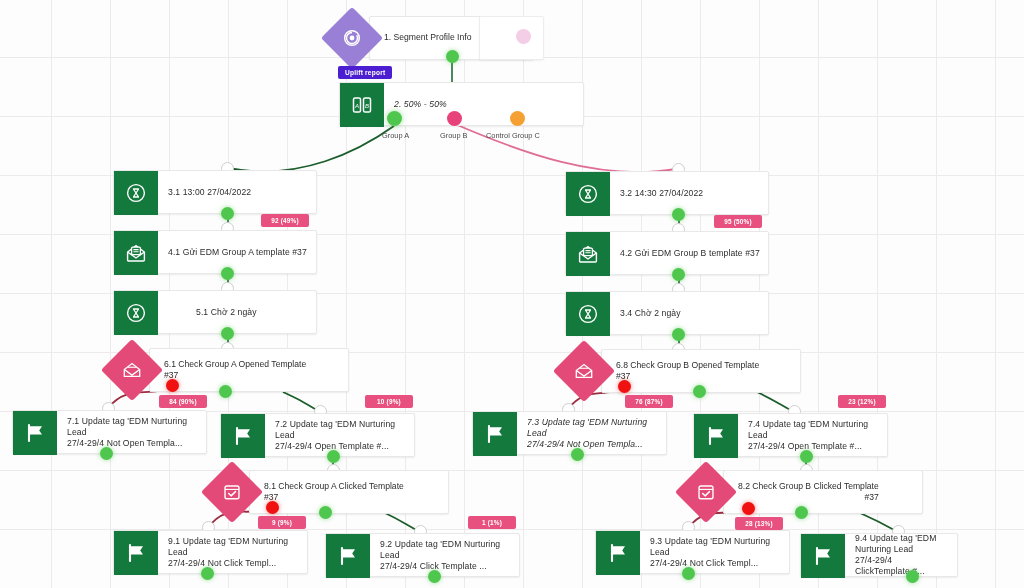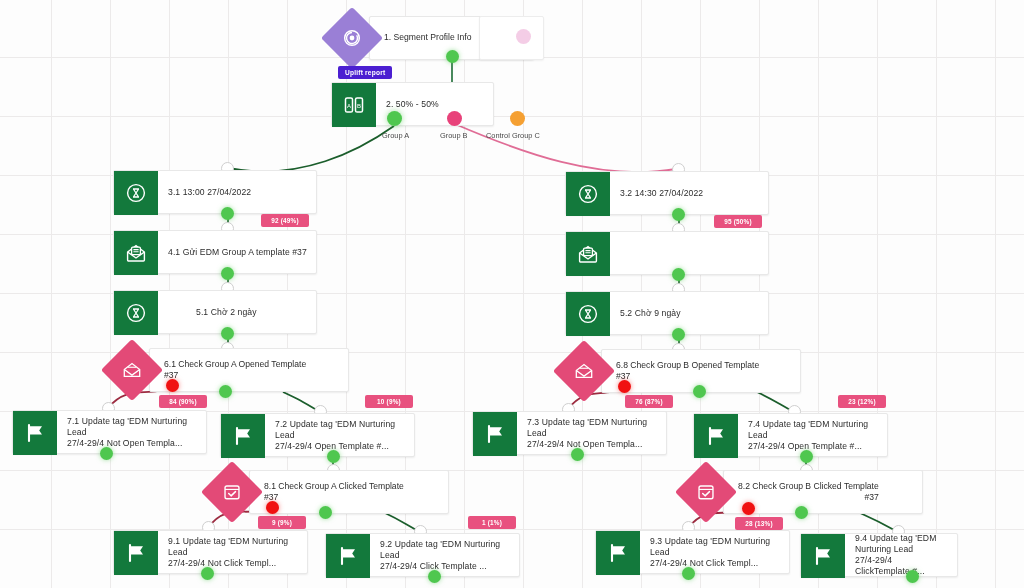--- a/index.html
+++ b/index.html
@@ -188,21 +188,21 @@
     <div class="dcard" style="width:165px;">1. Segment Profile Info</div>
   </div>
   <div class="ghost-card" style="left:479px; top:16px; width:65px; height:44px;"></div>
   <div class="ghost-dot" style="left:516px; top:29px;"></div>
 
   <div class="uplift-badge" style="left:338px; top:66px;">Uplift report</div>
 
   <div class="port-out" style="left:446px; top:50px;"></div>
   <div class="port-in" style="left:446px; top:103px;"></div>
 
-  <div class="node" style="left:331px; top:82px; width:163px;">
+  <div class="node" style="left:339px; top:82px; width:245px;font-style:italic;">
     <div class="icon-box">
       <svg viewBox="0 0 24 24">
         <rect x="3.5" y="5" width="7" height="14" rx="1.6" fill="none" stroke="#ffffff" stroke-width="1.5"></rect>
         <rect x="13.5" y="5" width="7" height="14" rx="1.6" fill="none" stroke="#ffffff" stroke-width="1.5"></rect>
         <text x="7" y="14.5" font-size="6" fill="#ffffff" text-anchor="middle" font-family="Liberation Sans">A</text>
         <text x="17" y="14.5" font-size="6" fill="#ffffff" text-anchor="middle" font-family="Liberation Sans">B</text>
       </svg>
     </div>
     <div class="label">2. 50% - 50%</div>
   </div>
@@ -361,32 +361,33 @@
 
   <div class="node" style="left:565px; top:231px; width:204px;">
     <div class="icon-box">
       <svg viewBox="0 0 24 24">
         <path d="M3.6 11 L12 4.6 L20.4 11 V19 a1 1 0 0 1 -1 1 H4.6 a1 1 0 0 1 -1 -1 Z" fill="none" stroke="#ffffff" stroke-width="1.4"></path>
         <rect x="7.6" y="6.2" width="8.8" height="7.4" rx="1" fill="#13793c" stroke="#ffffff" stroke-width="1.3"></rect>
         <path d="M9.4 8.6 h5.2 M9.4 10.8 h5.2" stroke="#ffffff" stroke-width="1.1"></path>
         <path d="M3.6 11 L12 17 L20.4 11" fill="none" stroke="#ffffff" stroke-width="1.4"></path>
       </svg>
     </div>
+    <div class="label">4.2 Gửi EDM Group B template #37</div>
   </div>
   <div class="port-out" style="left:672px; top:268px;"></div>
   <div class="port-in" style="left:672px; top:283px;"></div>
 
   <div class="node" style="left:565px; top:291px; width:204px;">
     <div class="icon-box">
       <svg viewBox="0 0 24 24">
         <circle cx="12" cy="12" r="8.4" fill="none" stroke="#ffffff" stroke-width="1.4"></circle>
         <path d="M9 8 h6 M9 16 h6 M9.4 8 L14.6 16 M14.6 8 L9.4 16" fill="none" stroke="#ffffff" stroke-width="1.3"></path>
       </svg>
     </div>
-    <div class="label">5.2 Chờ 9 ngày</div>
+    <div class="label">3.4 Chờ 2 ngày</div>
   </div>
   <div class="port-out" style="left:672px; top:328px;"></div>
   <div class="port-in" style="left:672px; top:343px;"></div>
 
   <div class="dnode" style="left:562px; top:349px;">
     <div class="diamond-wrap">
       <div class="diamond"></div>
       <svg class="dicon" viewBox="0 0 24 24">
         <path d="M3.6 11.5 L12 5 L20.4 11.5 V19 H3.6 Z" fill="none" stroke="#ffffff" stroke-width="1.4"></path>
         <path d="M3.6 11.5 L12 17.6 L20.4 11.5" fill="none" stroke="#ffffff" stroke-width="1.4"></path>
@@ -396,21 +397,21 @@
     <div class="dcard" style="width:200px;">6.8 Check Group B Opened Template
 #37</div>
   </div>
   <div class="port-red" style="left:618px; top:380px;"></div>
   <div class="port-out" style="left:693px; top:385px;"></div>
   <div class="port-in" style="left:562px; top:403px;"></div>
   <div class="port-in" style="left:788px; top:405px;"></div>
   <div class="pct-badge" style="left:625px; top:395px;">76 (87%)</div>
   <div class="pct-badge" style="left:838px; top:395px;">23 (12%)</div>
 
-  <div class="node" style="left:472px; top:411px; width:195px;">
+  <div class="node" style="left:472px; top:411px; width:195px;font-style:italic;">
     <div class="icon-box">
       <svg viewBox="0 0 24 24">
         <path d="M6 4 V20" stroke="#ffffff" stroke-width="2.1" stroke-linecap="round"></path>
         <path d="M7 5.2 H19 L16.2 9.4 L19 13.6 H7 Z" fill="#ffffff"></path>
       </svg>
     </div>
     <div class="label">7.3 Update tag 'EDM Nurturing Lead
 27/4-29/4 Not Open Templa...</div>
   </div>
   <div class="port-out" style="left:571px; top:448px;"></div>

